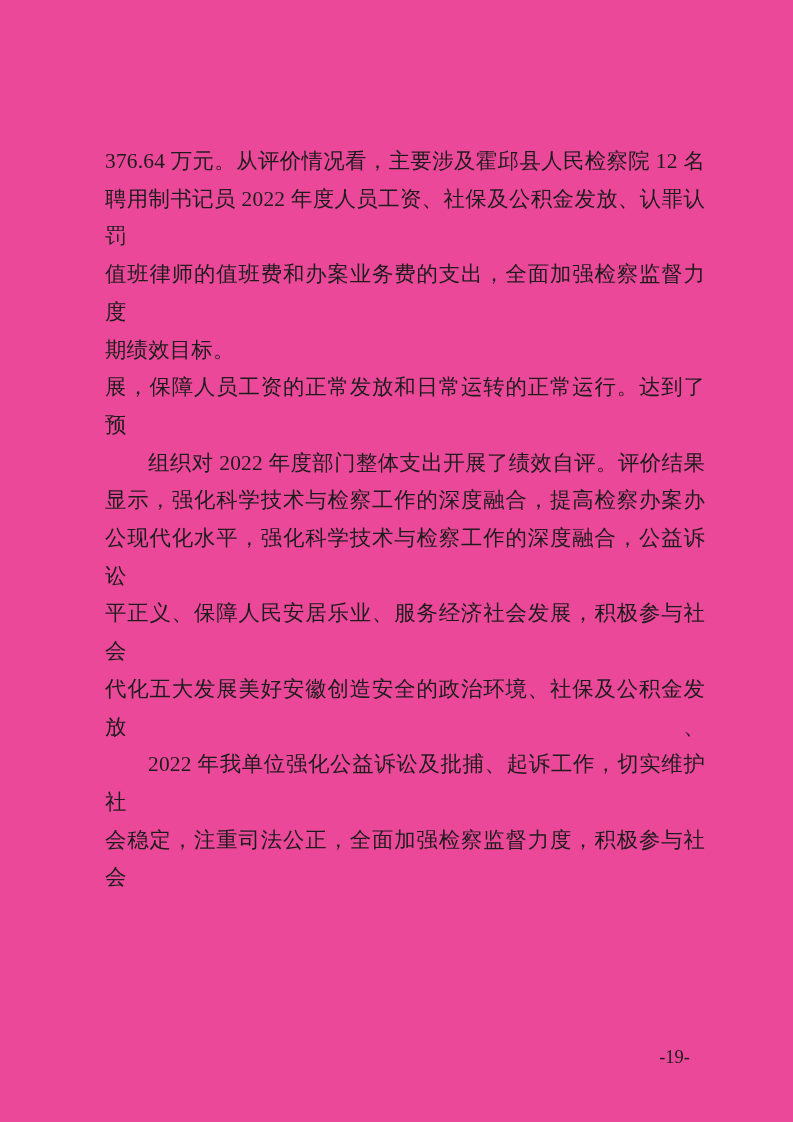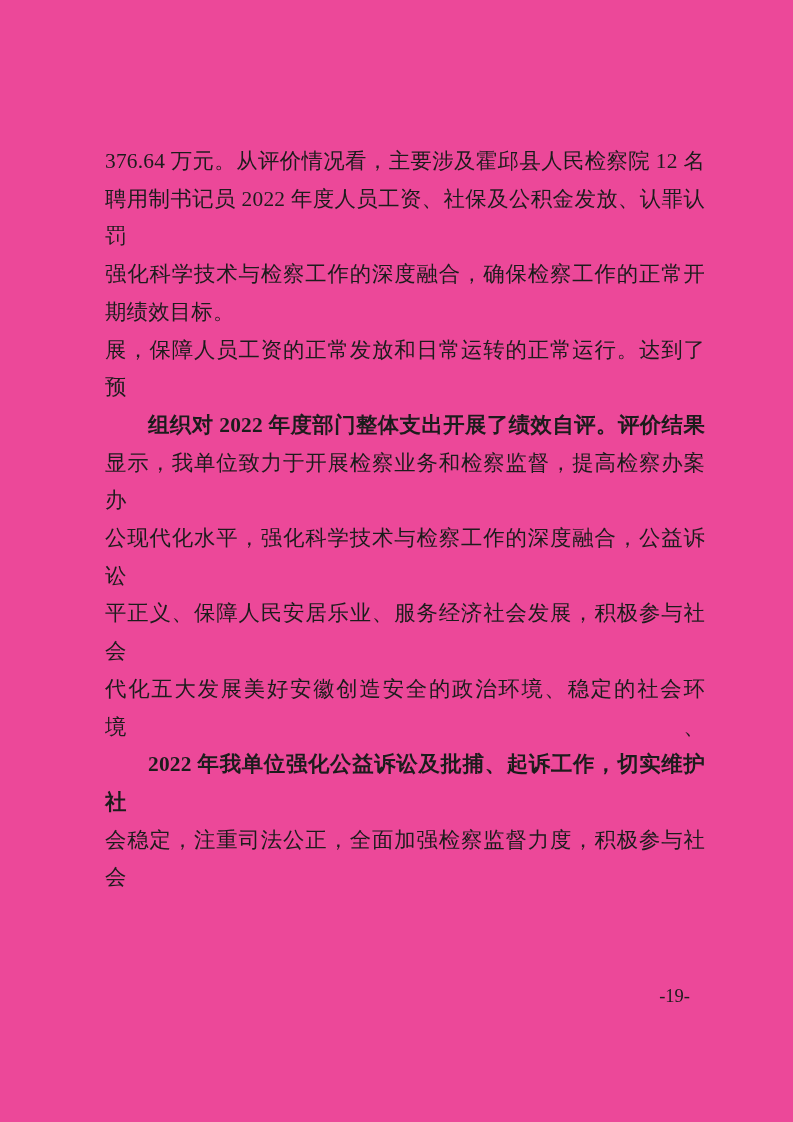--- a/index.html
+++ b/index.html
@@ -30,51 +30,50 @@
     display: block;
     font-size: 21.4px;
     line-height: 37.7px;
     text-align: justify;
     text-align-last: justify;
     white-space: normal;
     letter-spacing: 0.2px;
   }
   .line.indent {
     text-indent: 43px;
-    font-weight: bold;
   }
   .line.last {
     text-align-last: left;
   }
   .page-number {
     position: absolute;
-    top: 982px;
+    top: 1043px;
     right: 103px;
     font-size: 18.5px;
     line-height: 28px;
   }
 </style>
 </head>
 <body>
 
 <div class="page" style="background: #ec4899; color: rgb(28, 28, 28);">
   <div class="content">
       <p class="para">
         <span class="line">376.64 万元。从评价情况看，主要涉及霍邱县人民检察院 12 名</span>
         <span class="line">聘用制书记员 2022 年度人员工资、社保及公积金发放、认罪认罚</span>
-        <span class="line">强化科学技术与检察工作的深度融合，确保检察工作的正常开</span>
+        <span class="line">值班律师的值班费和办案业务费的支出，全面加强检察监督力度</span>
         <span class="line last">期绩效目标。</span>
         <span class="line">展，保障人员工资的正常发放和日常运转的正常运行。达到了预</span>
       </p>
       <p class="para">
         <span class="line indent">组织对 2022 年度部门整体支出开展了绩效自评。评价结果</span>
-        <span class="line">显示，我单位致力于开展检察业务和检察监督，提高检察办案办</span>
+        <span class="line">显示，强化科学技术与检察工作的深度融合，提高检察办案办</span>
         <span class="line">公现代化水平，强化科学技术与检察工作的深度融合，公益诉讼</span>
         <span class="line">平正义、保障人民安居乐业、服务经济社会发展，积极参与社会</span>
-        <span class="line">代化五大发展美好安徽创造安全的政治环境、稳定的社会环境、</span>
+        <span class="line">代化五大发展美好安徽创造安全的政治环境、社保及公积金发放、</span>
       </p>
       <p class="para">
         <span class="line indent">2022 年我单位强化公益诉讼及批捕、起诉工作，切实维护社</span>
         <span class="line">会稳定，注重司法公正，全面加强检察监督力度，积极参与社会</span>
       </p>
     </div>
   <div class="page-number">-19-</div>
 </div>
 
 </body></html>

